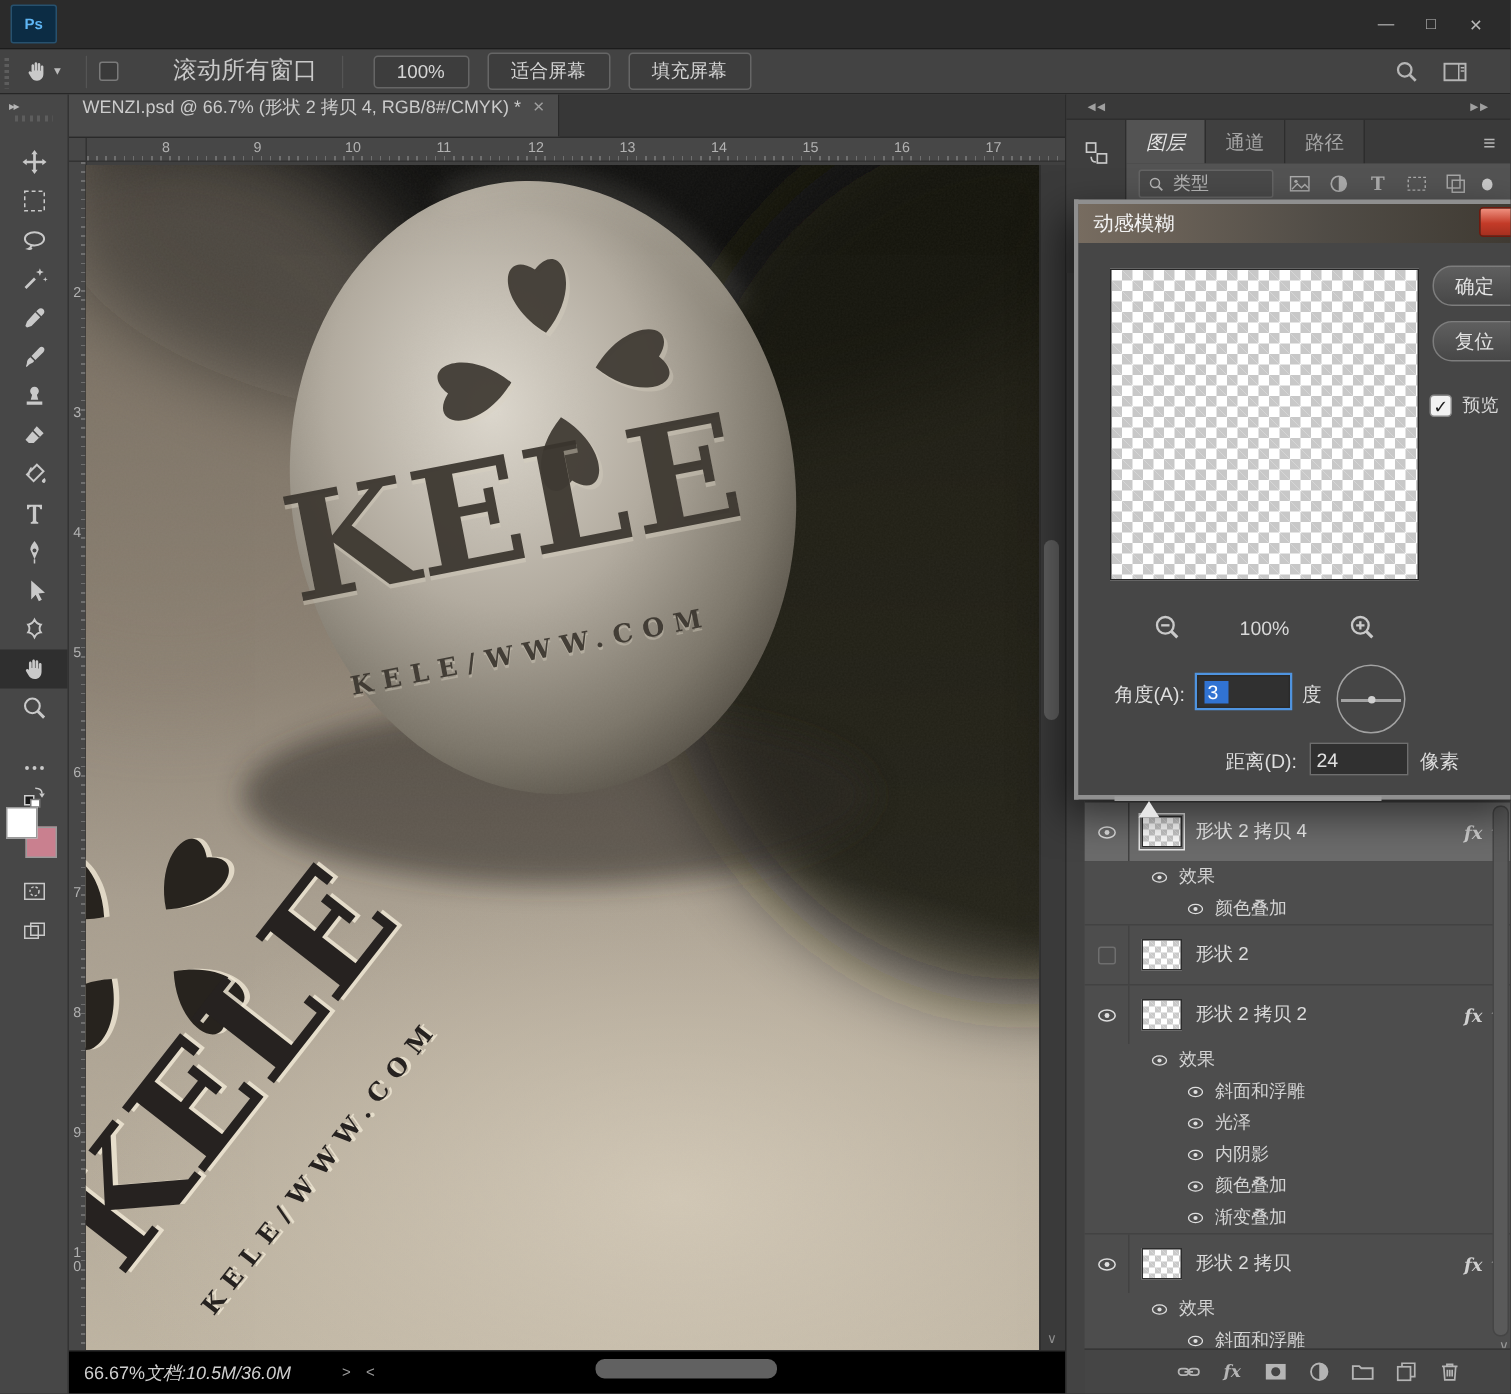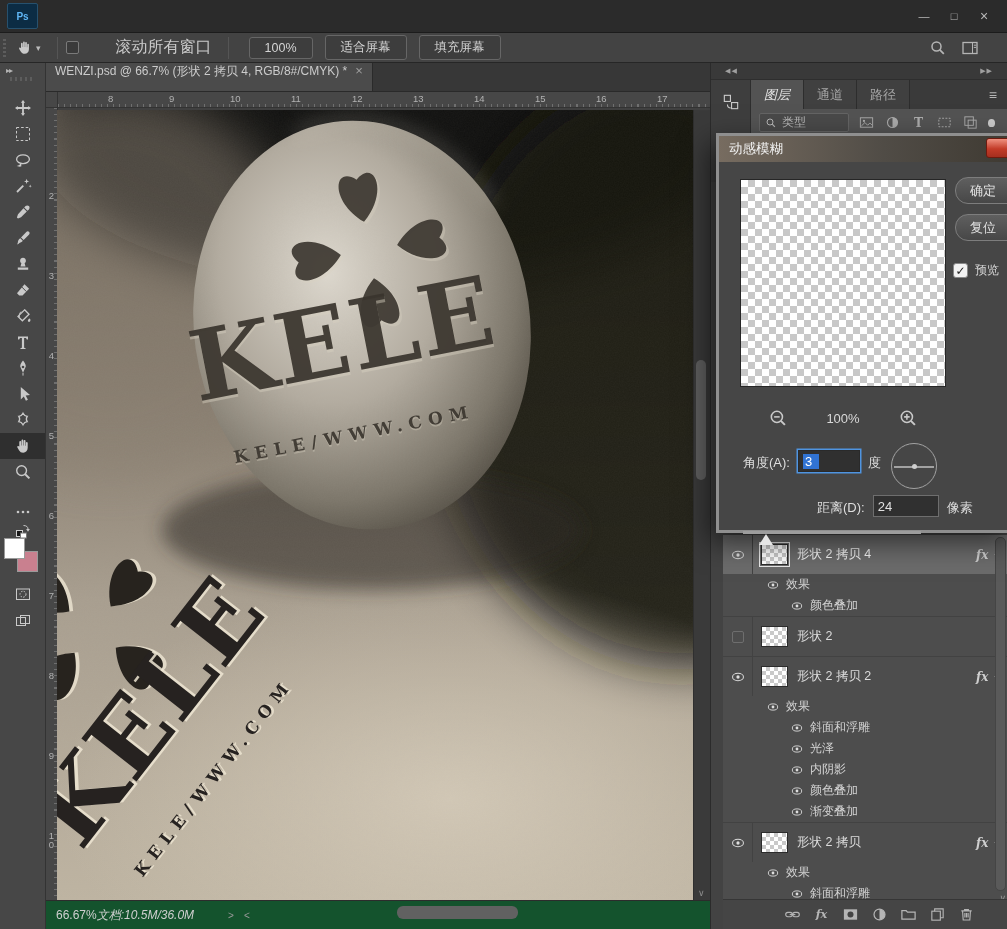--- a/index.html
+++ b/index.html
@@ -58,21 +58,21 @@
              background-size:100% 4px; background-position:0 12px; background-repeat:no-repeat; }
   .ruler-v { position:absolute; left:0; top:45px; width:12px; bottom:29px; background:#474747; border-right:1px solid #333;
              background-image:repeating-linear-gradient(#6f6f6f 0 1px,transparent 1px 6.1px);
              background-size:4px 100%; background-position:8px 0; background-repeat:no-repeat; }
   .rnum { position:absolute; color:#b2b2b2; font-size:9.5px; }
   .ruler-v .rnum { left:1px; width:9px; line-height:9px; word-break:break-all; text-align:center; }
   .canvas-wrap { position:absolute; left:11px; top:47px; width:636px; height:790px; overflow:hidden; background:#222; }
   .doc-gutter { position:absolute; right:0; top:47px; width:17px; bottom:29px; background:#3a3a3a; border-left:1px solid #2f2f2f; }
   .vthumb { position:absolute; left:2px; width:10px; top:250px; height:120px; background:#606060; border-radius:5px; }
   .gutter-arrow { position:absolute; bottom:2px; left:4px; color:#8d8d8d; font-size:9px; }
-  .statusbar { position:absolute; left:0; right:0; bottom:0; height:29px; background:#14532d; border-top:1px solid #2c2c2c;
+  .statusbar { position:absolute; left:0; right:0; bottom:0; height:29px; background:#000000; border-top:1px solid #2c2c2c;
                display:flex; align-items:center; }
   .status-zoom { margin-left:10px; color:#cfcfcf; }
   .status-doc { color:#cfcfcf;font-style:italic; }
   .status-arrows { margin-left:34px; color:#9a9a9a; font-size:10px; letter-spacing:10px; }
   .hthumb { position:absolute; left:351px; top:5px; width:121px; height:13px; background:#616161; border-radius:6px; }
 
   
   .rpanel { position:absolute; left:710px; top:63px; right:0; bottom:0; background:#434343; border-left:1px solid #2b2b2b; }
   .rp-header { height:17px; background:#393939; border-bottom:1px solid #2e2e2e; display:flex; align-items:center;
                justify-content:space-between; padding:0 14px; color:#9f9f9f; font-size:7px; letter-spacing:1px; }

